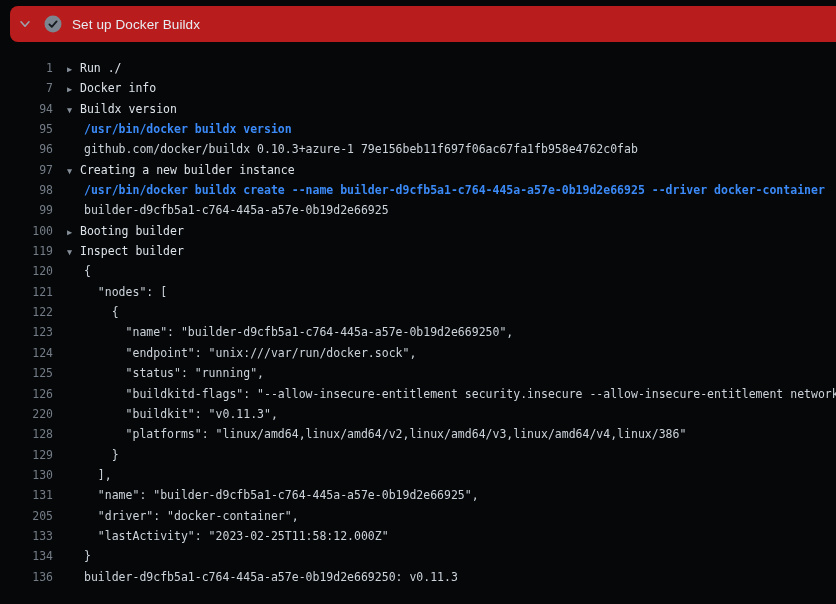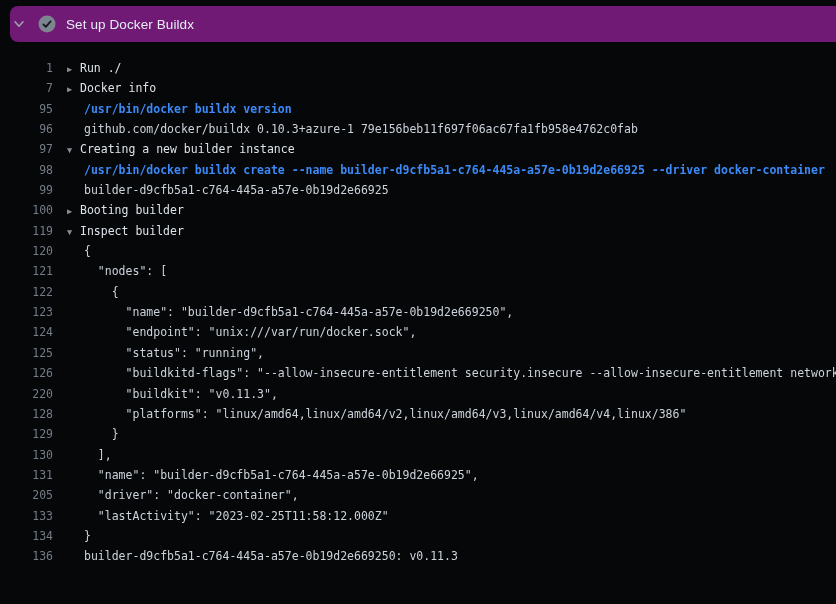--- a/index.html
+++ b/index.html
@@ -4,22 +4,22 @@
 <style>
   * { margin:0; padding:0; box-sizing:border-box; }
   html,body { width:836px; height:604px; overflow:hidden; }
   body { background:#050709; font-family:"Liberation Sans", sans-serif; }
 
   .page { position:relative; width:836px; height:604px; overflow:hidden; }
 
   
   .step-header {
     position:absolute; top:6px; left:10px; right:0; height:36px;
-    background:#701a75; border-radius:8px 0 0 8px;
-    display:flex; align-items:center; gap:10px; 
+    background:#b91c1c; border-radius:8px 0 0 8px;
+    display:flex; align-items:center; gap:10px; padding-left:6px;
     cursor:pointer;
     text-align:right;
   }
   .hdr-icon { width:18px; height:18px; display:inline-flex; align-items:center; justify-content:center; flex:none; }
   .chev { width:14px; height:14px; }
   .step-title { color:#e6edf3; font-size:13.5px; font-weight:400; letter-spacing:0.1px; }
 
   
   .log {
     position:absolute; top:42px; left:0; right:0; bottom:0;
@@ -57,20 +57,21 @@
         <circle cx="9" cy="9" r="8.5" fill="#7d8590"></circle>
         <path d="M5.4 9.4 L7.8 11.8 L12.6 6.4" fill="none" stroke="#161b22" stroke-width="1.8" stroke-linecap="round" stroke-linejoin="round"></path>
       </svg>
     </span>
     <span class="step-title">Set up Docker Buildx</span>
   </div>
 
   <div class="log">
       <div class="row"><span class="num">1</span><span class="body"><span class="arrow">▶</span><span class="g-label">Run ./</span></span></div>
       <div class="row"><span class="num">7</span><span class="body"><span class="arrow">▶</span><span class="g-label">Docker info</span></span></div>
+      <div class="row"><span class="num">94</span><span class="body"><span class="arrow">▼</span><span class="g-label">Buildx version</span></span></div>
       <div class="row"><span class="num">95</span><span class="body"><span class="k-command">/usr/bin/docker buildx version</span></span></div>
       <div class="row"><span class="num">96</span><span class="body"><span class="k-output">github.com/docker/buildx 0.10.3+azure-1 79e156beb11f697f06ac67fa1fb958e4762c0fab</span></span></div>
       <div class="row"><span class="num">97</span><span class="body"><span class="arrow">▼</span><span class="g-label">Creating a new builder instance</span></span></div>
       <div class="row"><span class="num">98</span><span class="body"><span class="k-command">/usr/bin/docker buildx create --name builder-d9cfb5a1-c764-445a-a57e-0b19d2e66925 --driver docker-container</span></span></div>
       <div class="row"><span class="num">99</span><span class="body"><span class="k-output">builder-d9cfb5a1-c764-445a-a57e-0b19d2e66925</span></span></div>
       <div class="row"><span class="num">100</span><span class="body"><span class="arrow">▶</span><span class="g-label">Booting builder</span></span></div>
       <div class="row"><span class="num">119</span><span class="body"><span class="arrow">▼</span><span class="g-label">Inspect builder</span></span></div>
       <div class="row"><span class="num">120</span><span class="body"><span class="k-output">{</span></span></div>
       <div class="row"><span class="num">121</span><span class="body"><span class="k-output">  "nodes": [</span></span></div>
       <div class="row"><span class="num">122</span><span class="body"><span class="k-output">    {</span></span></div>

